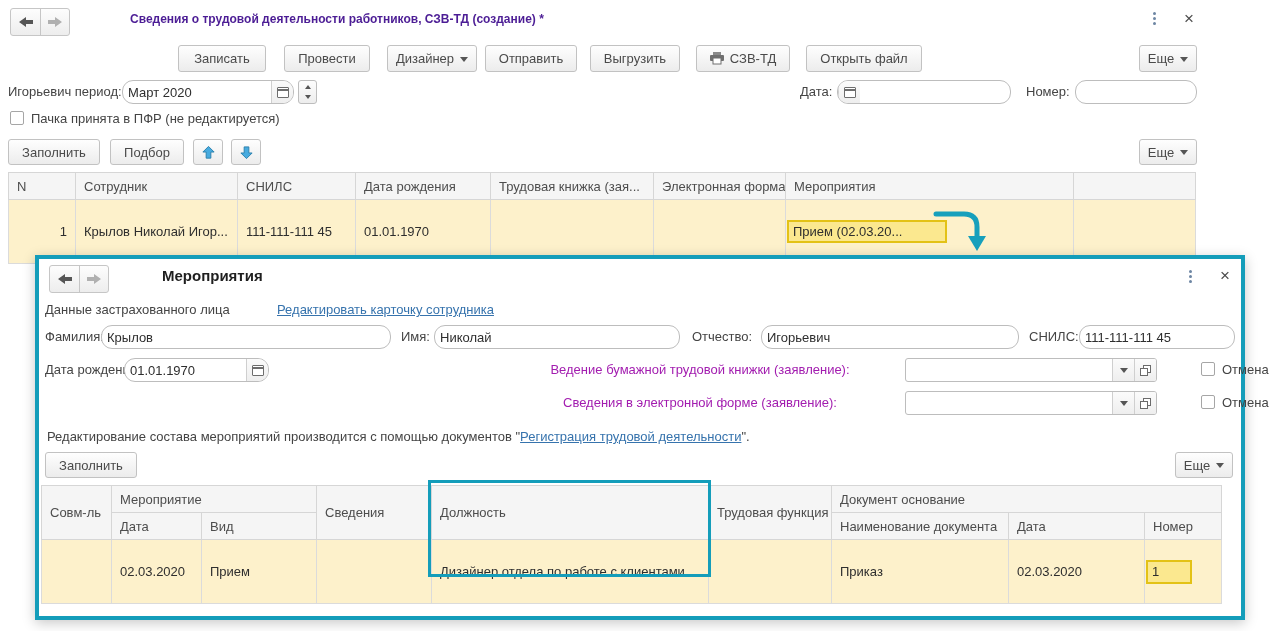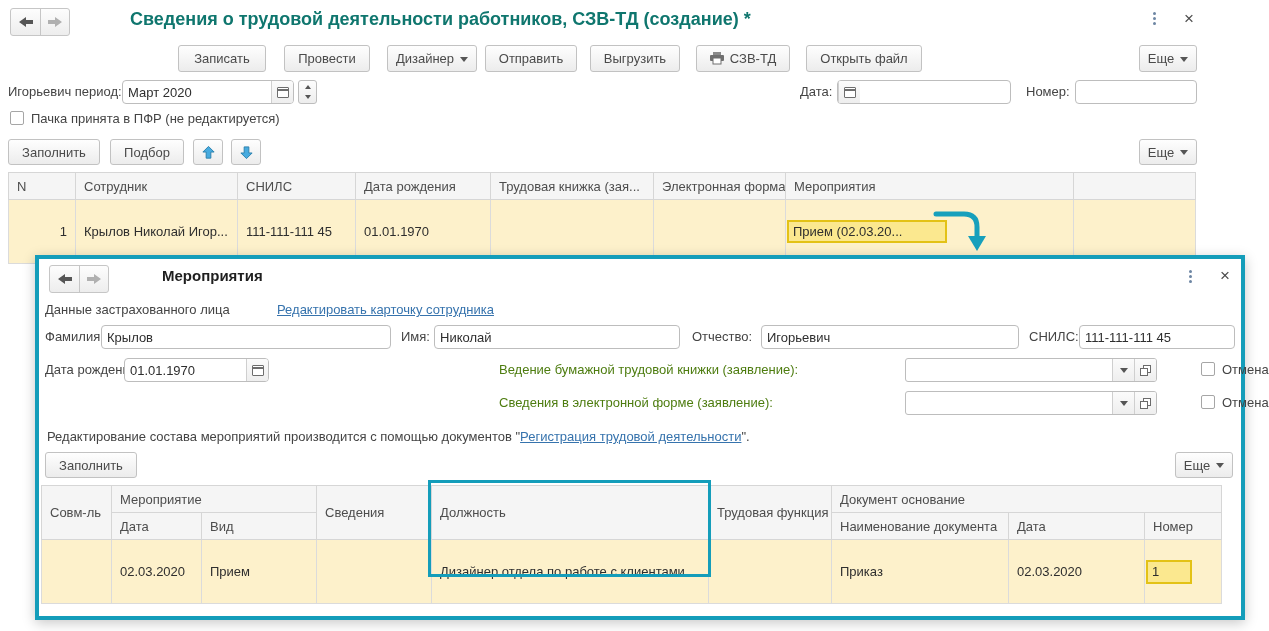--- a/index.html
+++ b/index.html
@@ -1,37 +1,37 @@
 <!DOCTYPE html>
 <html><head>
 <meta charset="utf-8">
 <style>
   html,body{margin:0;padding:0;background:#fff}
   .stage{position:relative;width:1269px;height:631px;background:#fff;overflow:hidden;
          font-family:"Liberation Sans","DejaVu Sans",sans-serif;font-size:13px;color:#3c3c3c}
   .abs{position:absolute}
   .lbl{position:absolute;white-space:nowrap;color:#444;line-height:16px}
-  .title{font-size:18px;font-weight:bold;color:#0f766e}
+  .title{font-size:12px;font-weight:bold;color:#4c1d95}
   .dlg-title{font-size:15px;font-weight:bold;color:#1f1f1f}
 
   
   .btn{position:absolute;display:flex;align-items:center;justify-content:center;gap:6px;
        height:27px;box-sizing:border-box;border:1px solid #c2c2c2;border-radius:3px;
        background:linear-gradient(180deg,#fefefe,#ececec);color:#4a4a4a;white-space:nowrap;cursor:default}
   .btn-sm{height:26px}
   .btn-yellow{background:linear-gradient(180deg,#fff06e,#ffd62e);border-color:#d9ad00;font-weight:bold;color:#141414}
   .caret{width:0;height:0;border:4px solid transparent;border-top:5px solid #555;margin-top:5px}
 
   .navgroup{position:absolute;display:flex;border:1px solid #c6c6c6;border-radius:3px;overflow:hidden;background:linear-gradient(180deg,#fdfdfd,#ededed)}
   .navbtn{width:29px;height:26px;display:flex;align-items:center;justify-content:center;box-sizing:border-box}
   .navbtn + .navbtn{border-left:1px solid #c6c6c6}
 
   
   .fld{position:absolute;display:flex;align-items:stretch;height:24px;box-sizing:border-box;
-       border:1px solid #bdbdbd;border-radius:4px;background:#fff;overflow:hidden}
+       border:1px solid #bdbdbd;border-radius:11px;background:#fff;overflow:hidden}
   .fld input{border:0;outline:0;flex:1;min-width:0;padding:0 5px;font:inherit;color:#2e2e2e;background:transparent}
   .iconbtn{width:21px;display:flex;align-items:center;justify-content:center;border-left:1px solid #cfcfcf;
            background:linear-gradient(180deg,#fbfbfb,#eeeeee)}
   .cal-icon{width:12px;height:11px;border:1px solid #6d6d6d;border-radius:1px;position:relative;background:#fff;box-sizing:border-box}
   .cal-icon::before{content:"";position:absolute;left:0;right:0;top:1px;height:2px;background:#6d6d6d}
   .choose-icon{width:11px;height:11px;position:relative}
   .choose-icon::after{content:"";position:absolute;right:0;top:0;width:6px;height:6px;border:1px solid #6b6b6b;background:#fff}
   .choose-icon::before{content:"";position:absolute;left:0;bottom:0;width:6px;height:6px;border:1px solid #6b6b6b;background:#fff;z-index:1}
   .spinner{position:absolute;width:19px;height:24px;box-sizing:border-box;border:1px solid #bdbdbd;border-radius:3px;
            background:linear-gradient(180deg,#fdfdfd,#ededed);display:flex;flex-direction:column}
@@ -56,21 +56,21 @@
   .hl-cell{display:flex;align-items:center;box-sizing:border-box;border:2px solid #e3c216;background:#fbe88f;
            height:23px;padding:0 4px;overflow:hidden;white-space:nowrap}
 
   .dialog{position:absolute;left:35px;top:255px;width:1210px;height:365px;box-sizing:border-box;
           background:#fff;border:4px solid #149dba;box-shadow:0 3px 12px rgba(0,0,0,.22)}
   .teal-frame{position:absolute;border:3px solid #149dba;box-sizing:border-box;pointer-events:none}
 
   .combo{position:absolute;display:flex;align-items:stretch;height:24px;box-sizing:border-box;
          border:1px solid #bdbdbd;border-radius:3px;background:#fff;overflow:hidden}
   .combo input{border:0;outline:0;flex:1;min-width:0;padding:0 5px;font:inherit;background:transparent}
-  .rlabel{position:absolute;text-align:left;white-space:nowrap;color:#4d7c0f}
+  .rlabel{position:absolute;text-align:center;white-space:nowrap;color:#a21caf}
 </style>
 </head>
 <body>
 
 <div class="stage">
 
   <div class="navgroup" style="left:10px;top:8px">
     <div class="navbtn">
       <svg width="14" height="10" viewBox="0 0 14 10">
           <path d="M7 0 L7 3 H14 V7 H7 V10 L0 5 Z" fill="#565656"></path>

